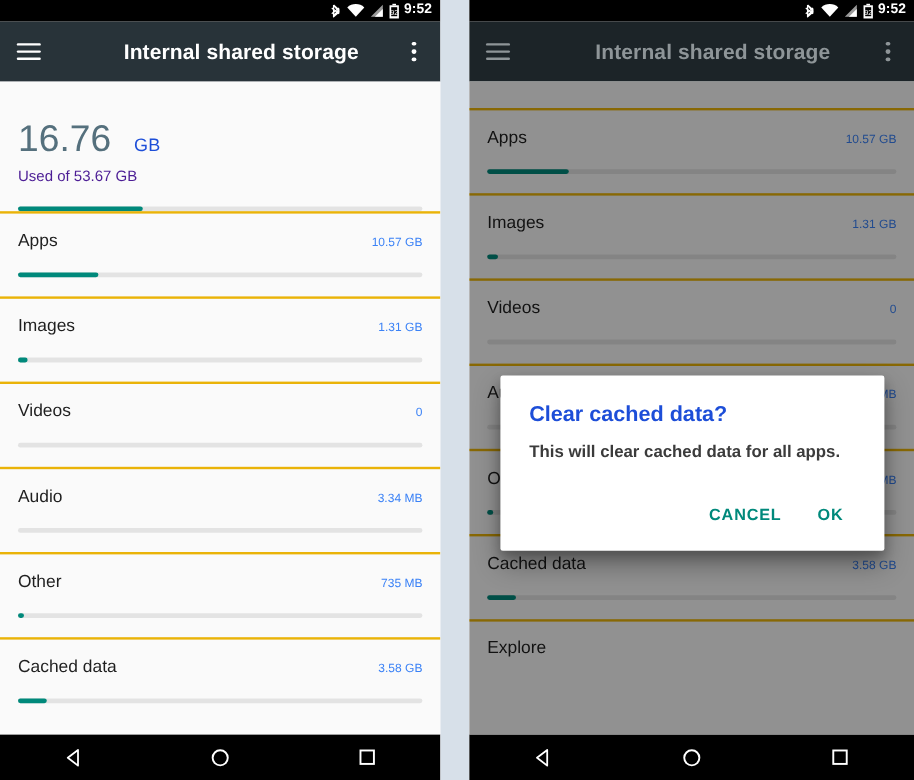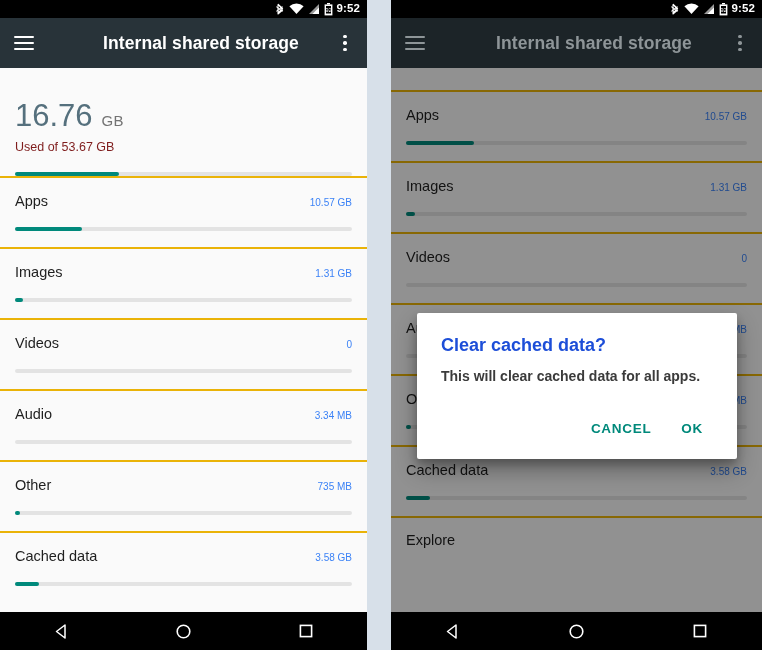--- a/index.html
+++ b/index.html
@@ -46,22 +46,22 @@
   .overflow i { width: 3.6px; height: 3.6px; border-radius: 50%; background: #fff; display: block; }
 
   
   .content { position: relative; background: #fafafa; }
   #content-left  { height: 544px; }
   #content-right { height: 544px; }
 
   .summary { padding: 32px 15px 0 15px; }
   .summary-size { color: #55707d; font-size: 31px; font-weight: 300; line-height: 1;
                   display: flex; align-items: baseline; }
-  .summary-unit { font-size: 15px; margin-left: 9px; color: #737373; letter-spacing: .3px; }
-  .summary-sub { color: #7f1d1d; font-size: 12.5px; margin-top: 9px; }
+  .summary-unit { font-size: 15px; margin-left: 19px; color: #1d4ed8; letter-spacing: .3px; }
+  .summary-sub { color: #4c1d95; font-size: 12.5px; margin-top: 9px; }
   .summary-bar { margin-top: 18px; }
 
   .rowlist { }
   .row {
     border-top: 2px solid #eab308;
     padding: 15px 15px 0 15px;
     height: 71px;
     position: relative;
   }
   .row-head { display: flex; align-items: baseline; justify-content: space-between; }

